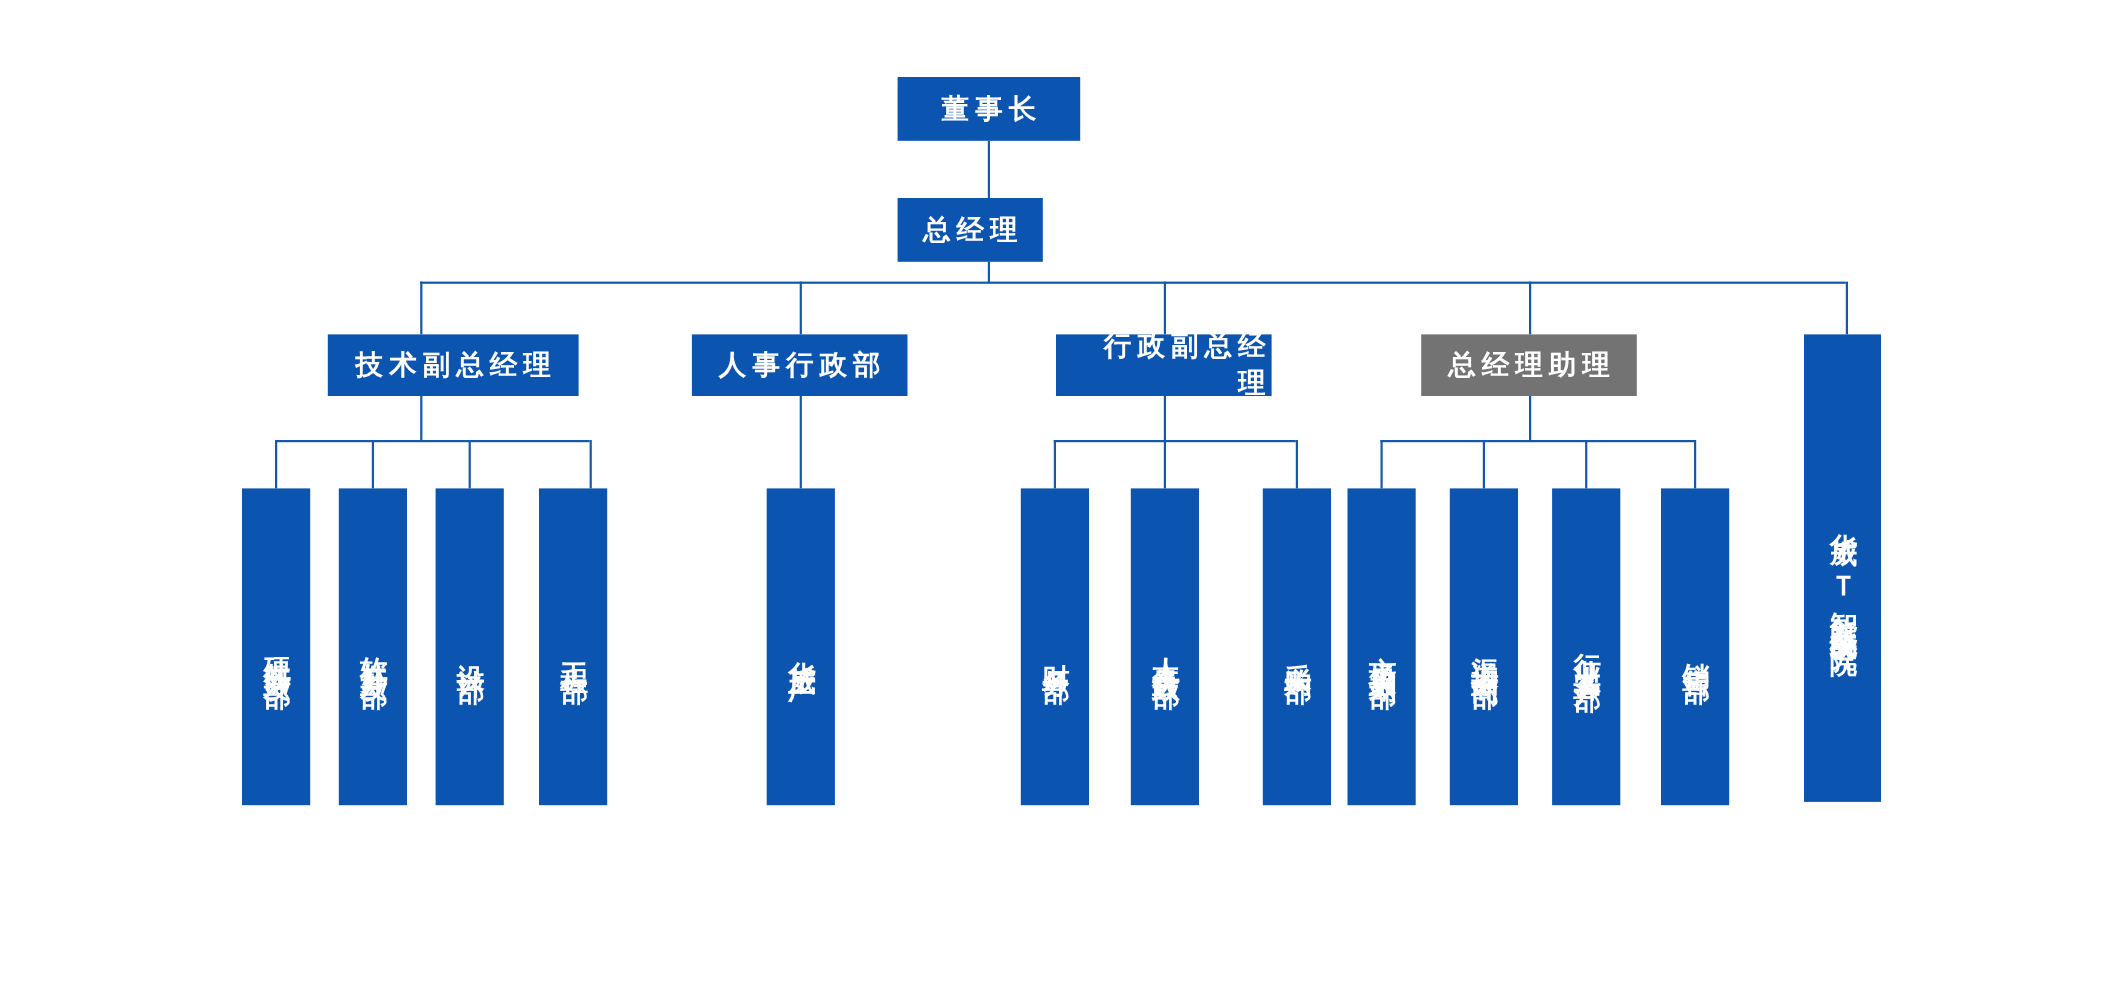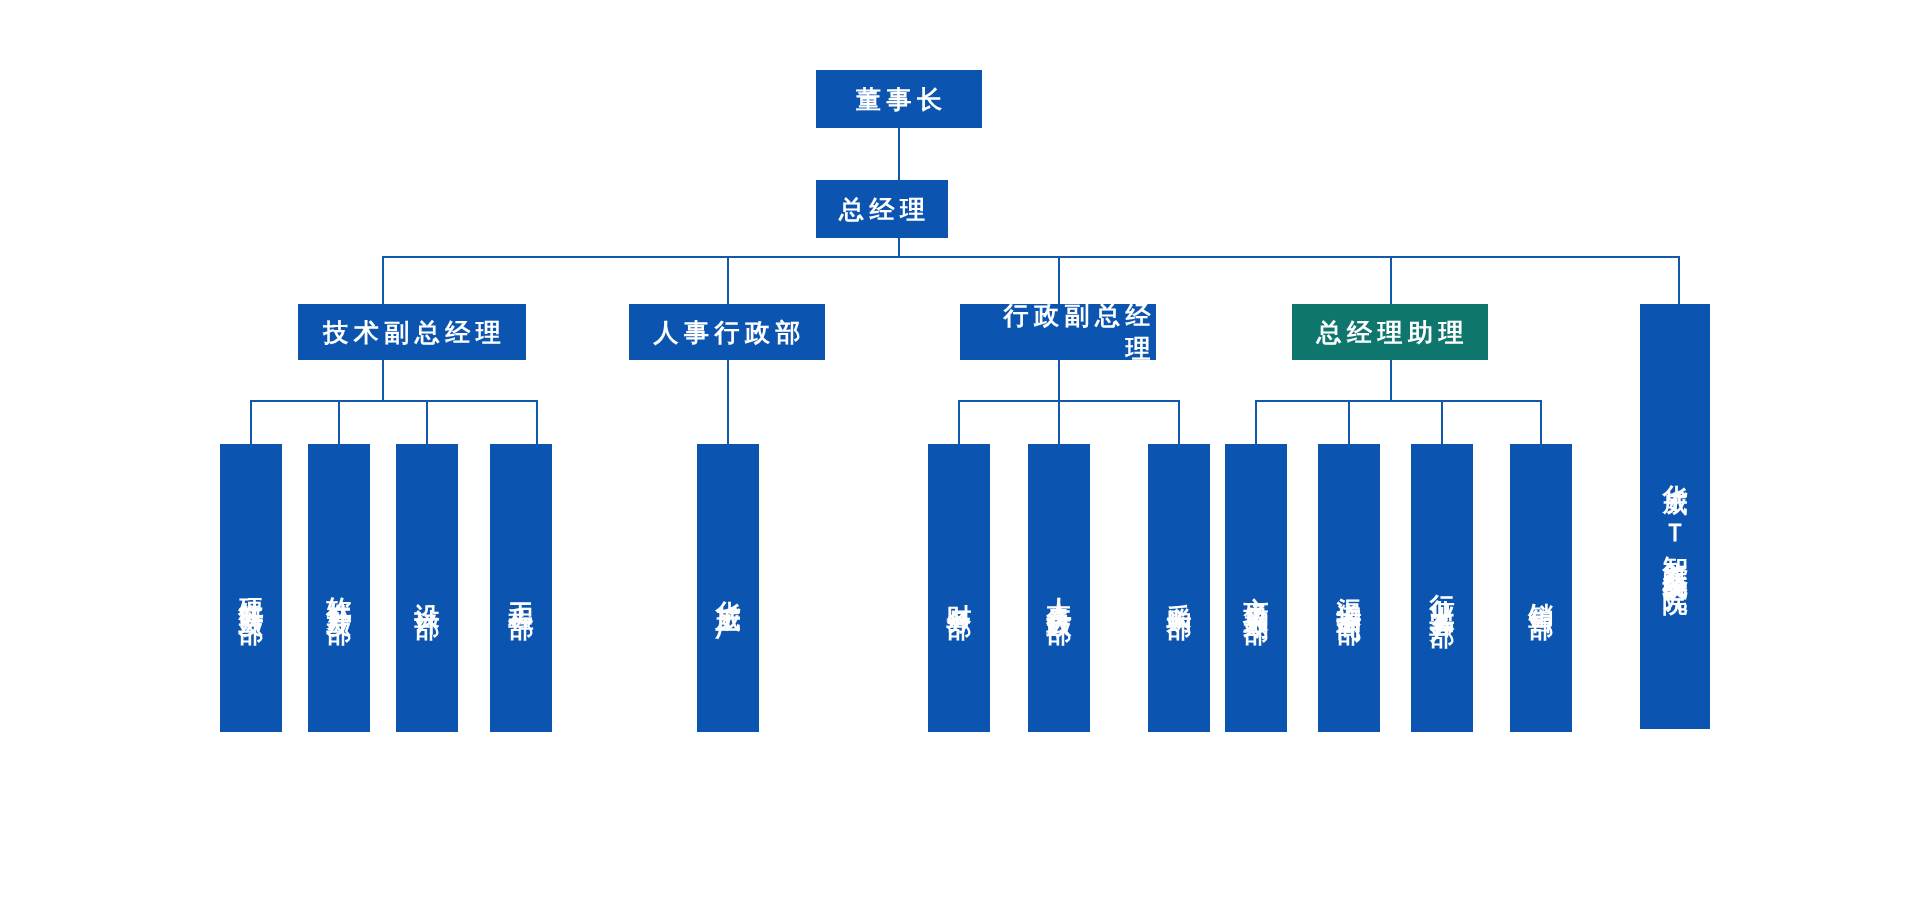--- a/index.html
+++ b/index.html
@@ -83,21 +83,21 @@
   <div class="line v" style="left: 1058px; top: 256px; height: 48px; background: rgb(18, 89, 174);"></div>
   <div class="line v" style="left: 1390px; top: 256px; height: 48px; background: rgb(18, 89, 174);"></div>
   <div class="line v" style="left: 1678px; top: 256px; height: 48px; background: rgb(18, 89, 174);"></div>
 
   <div class="node horiz" style="left: 298px; top: 304px; width: 228px; height: 56px; background: rgb(11, 84, 176); color: rgb(255, 255, 255);">技术副总经理</div>
 
   <div class="node horiz" style="left: 629px; top: 304px; width: 196px; height: 56px; background: rgb(11, 84, 176); color: rgb(255, 255, 255);">人事行政部</div>
 
   <div class="node horiz" style="left: 960px; top: 304px; width: 196px; height: 56px; background: rgb(11, 84, 176); color: rgb(255, 255, 255); padding-left: 33px;">行政副总经理</div>
 
-  <div class="node horiz" style="left: 1292px; top: 304px; width: 196px; height: 56px; background: #0f766e; color: rgb(255, 255, 255);">总经理助理</div>
+  <div class="node horiz" style="left: 1292px; top: 304px; width: 196px; height: 56px; background: #737373; color: rgb(255, 255, 255);">总经理助理</div>
 
   <div class="node vert-wide" style="left: 1640px; top: 304px; width: 70px; height: 425px; background: rgb(11, 84, 176); color: rgb(255, 255, 255);">华威ＩＴ智能系统研究院</div>
 
   <div class="line v" style="left: 382px; top: 360px; height: 40px; background: rgb(18, 89, 174);"></div>
   <div class="line h" style="left: 250px; top: 400px; width: 286px; background: rgb(18, 89, 174);"></div>
 
   <div class="line v" style="left: 250px; top: 400px; height: 44px; background: rgb(18, 89, 174);"></div>
   <div class="line v" style="left: 338px; top: 400px; height: 44px; background: rgb(18, 89, 174);"></div>
   <div class="line v" style="left: 426px; top: 400px; height: 44px; background: rgb(18, 89, 174);"></div>
   <div class="line v" style="left: 536px; top: 400px; height: 44px; background: rgb(18, 89, 174);"></div>

